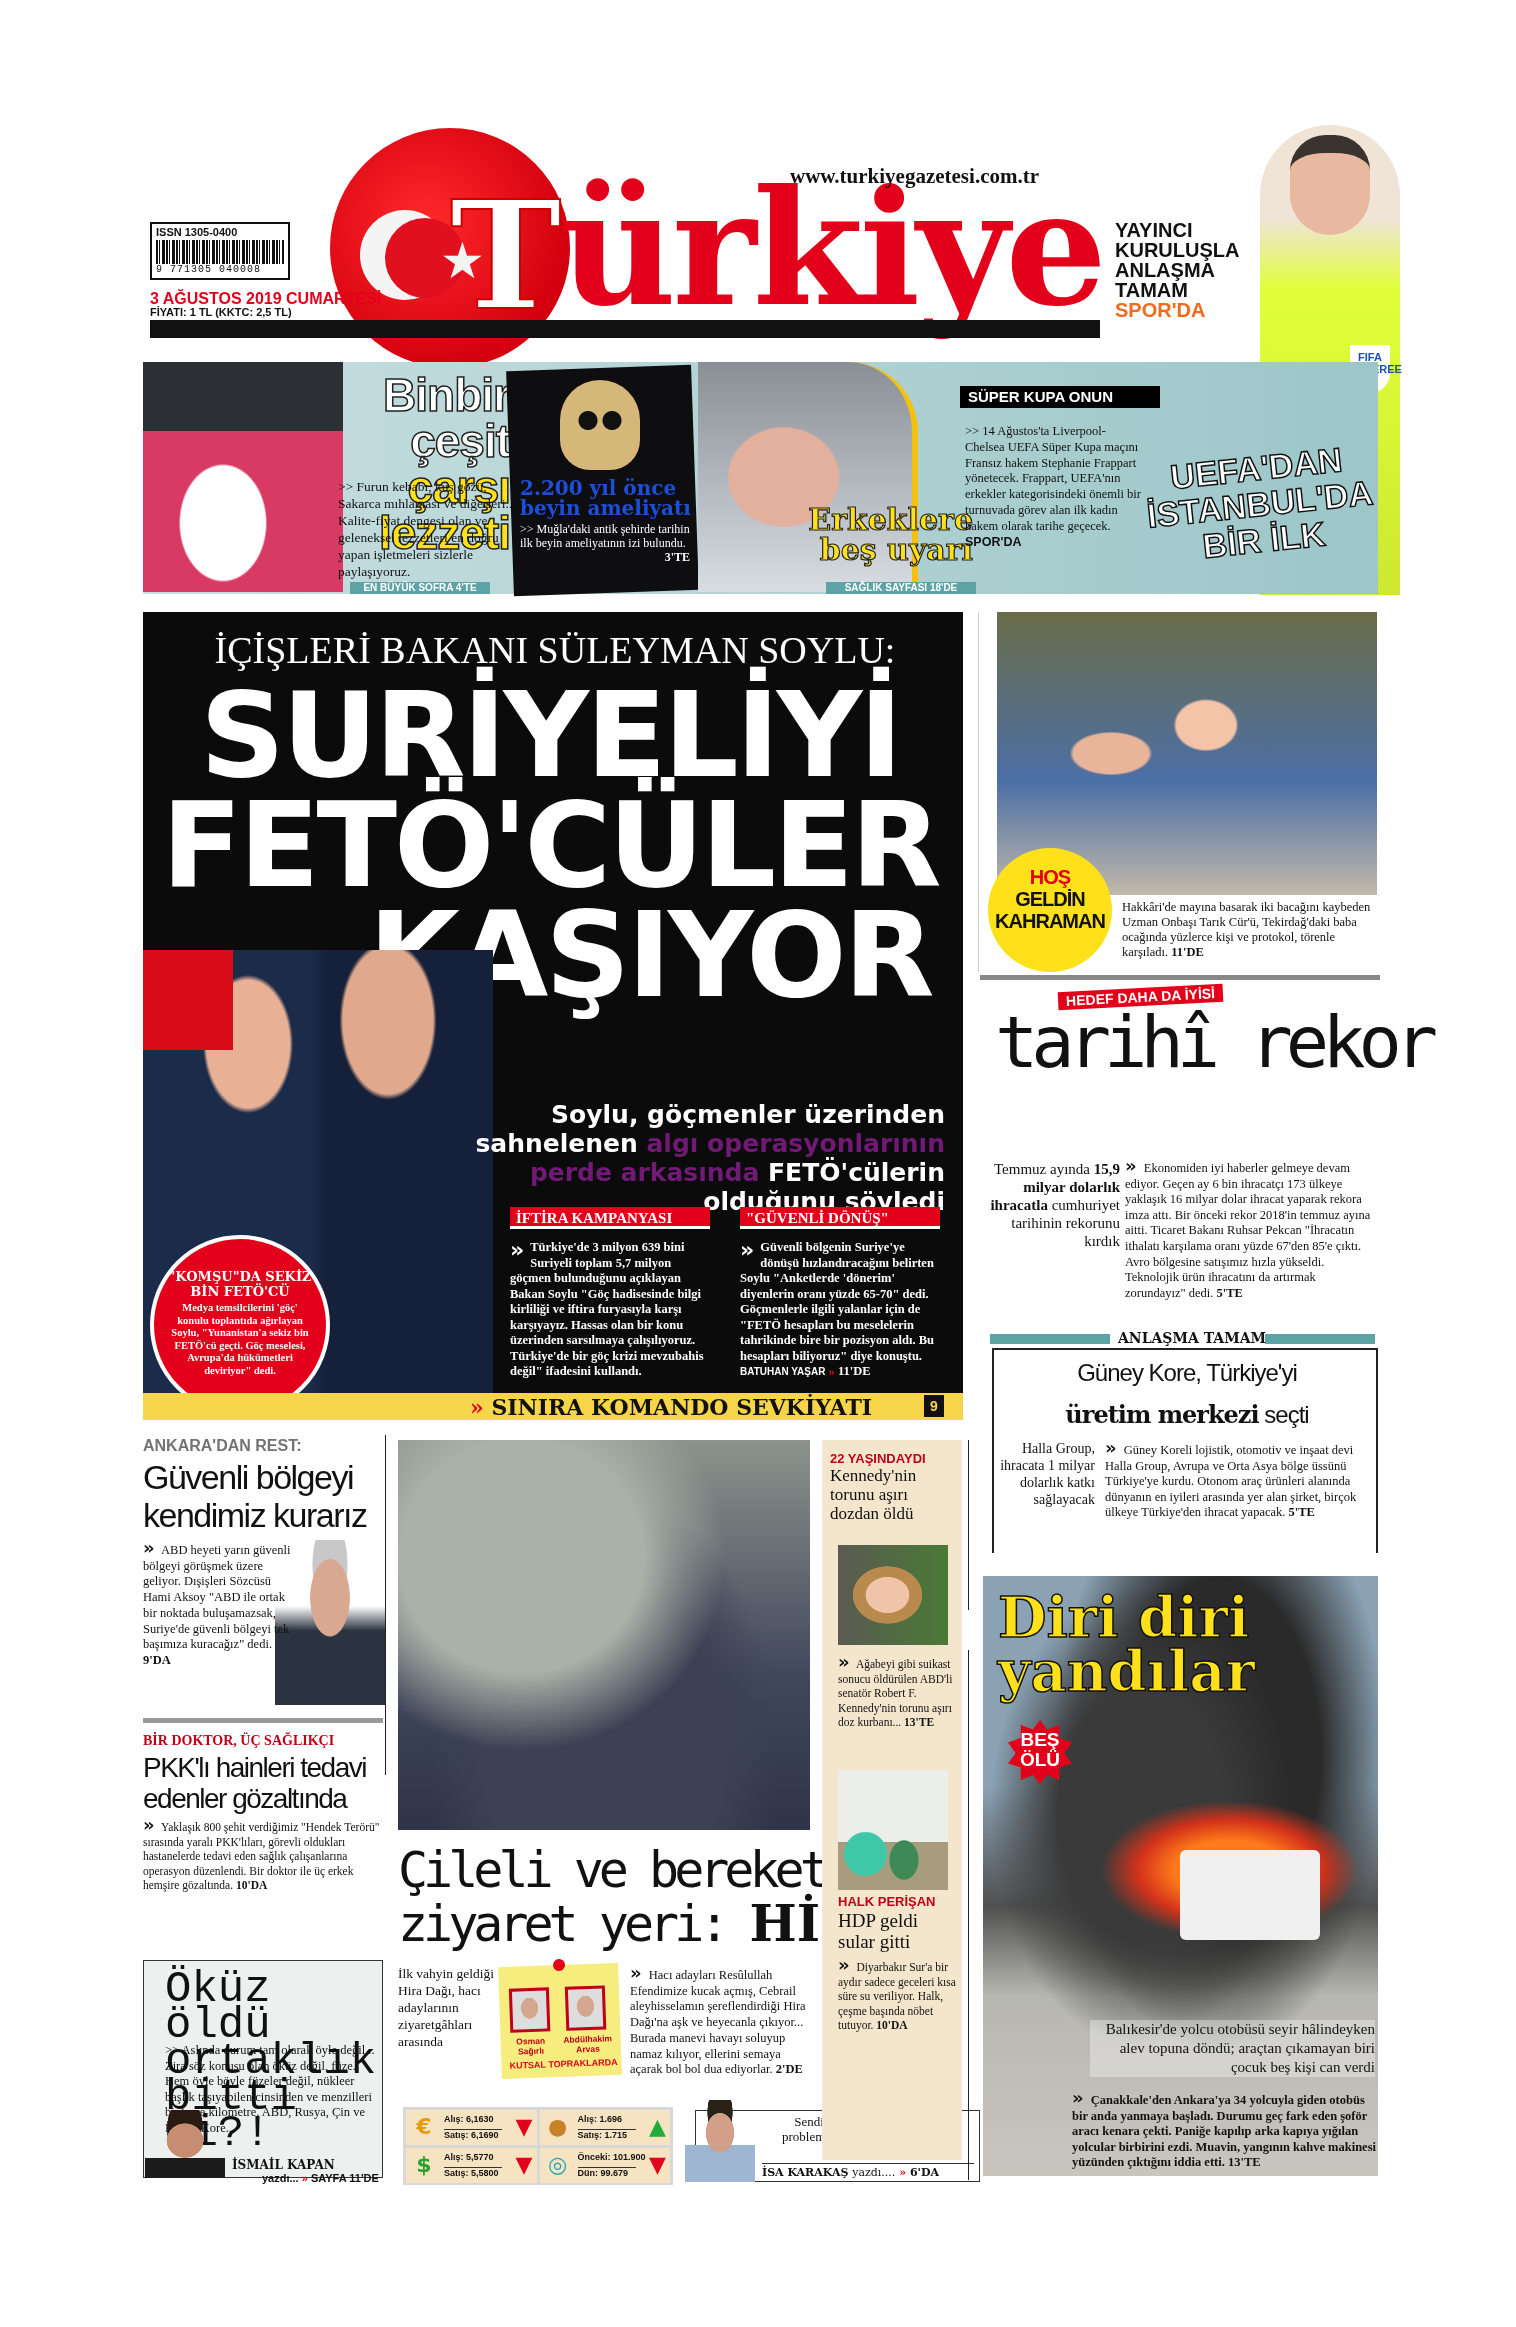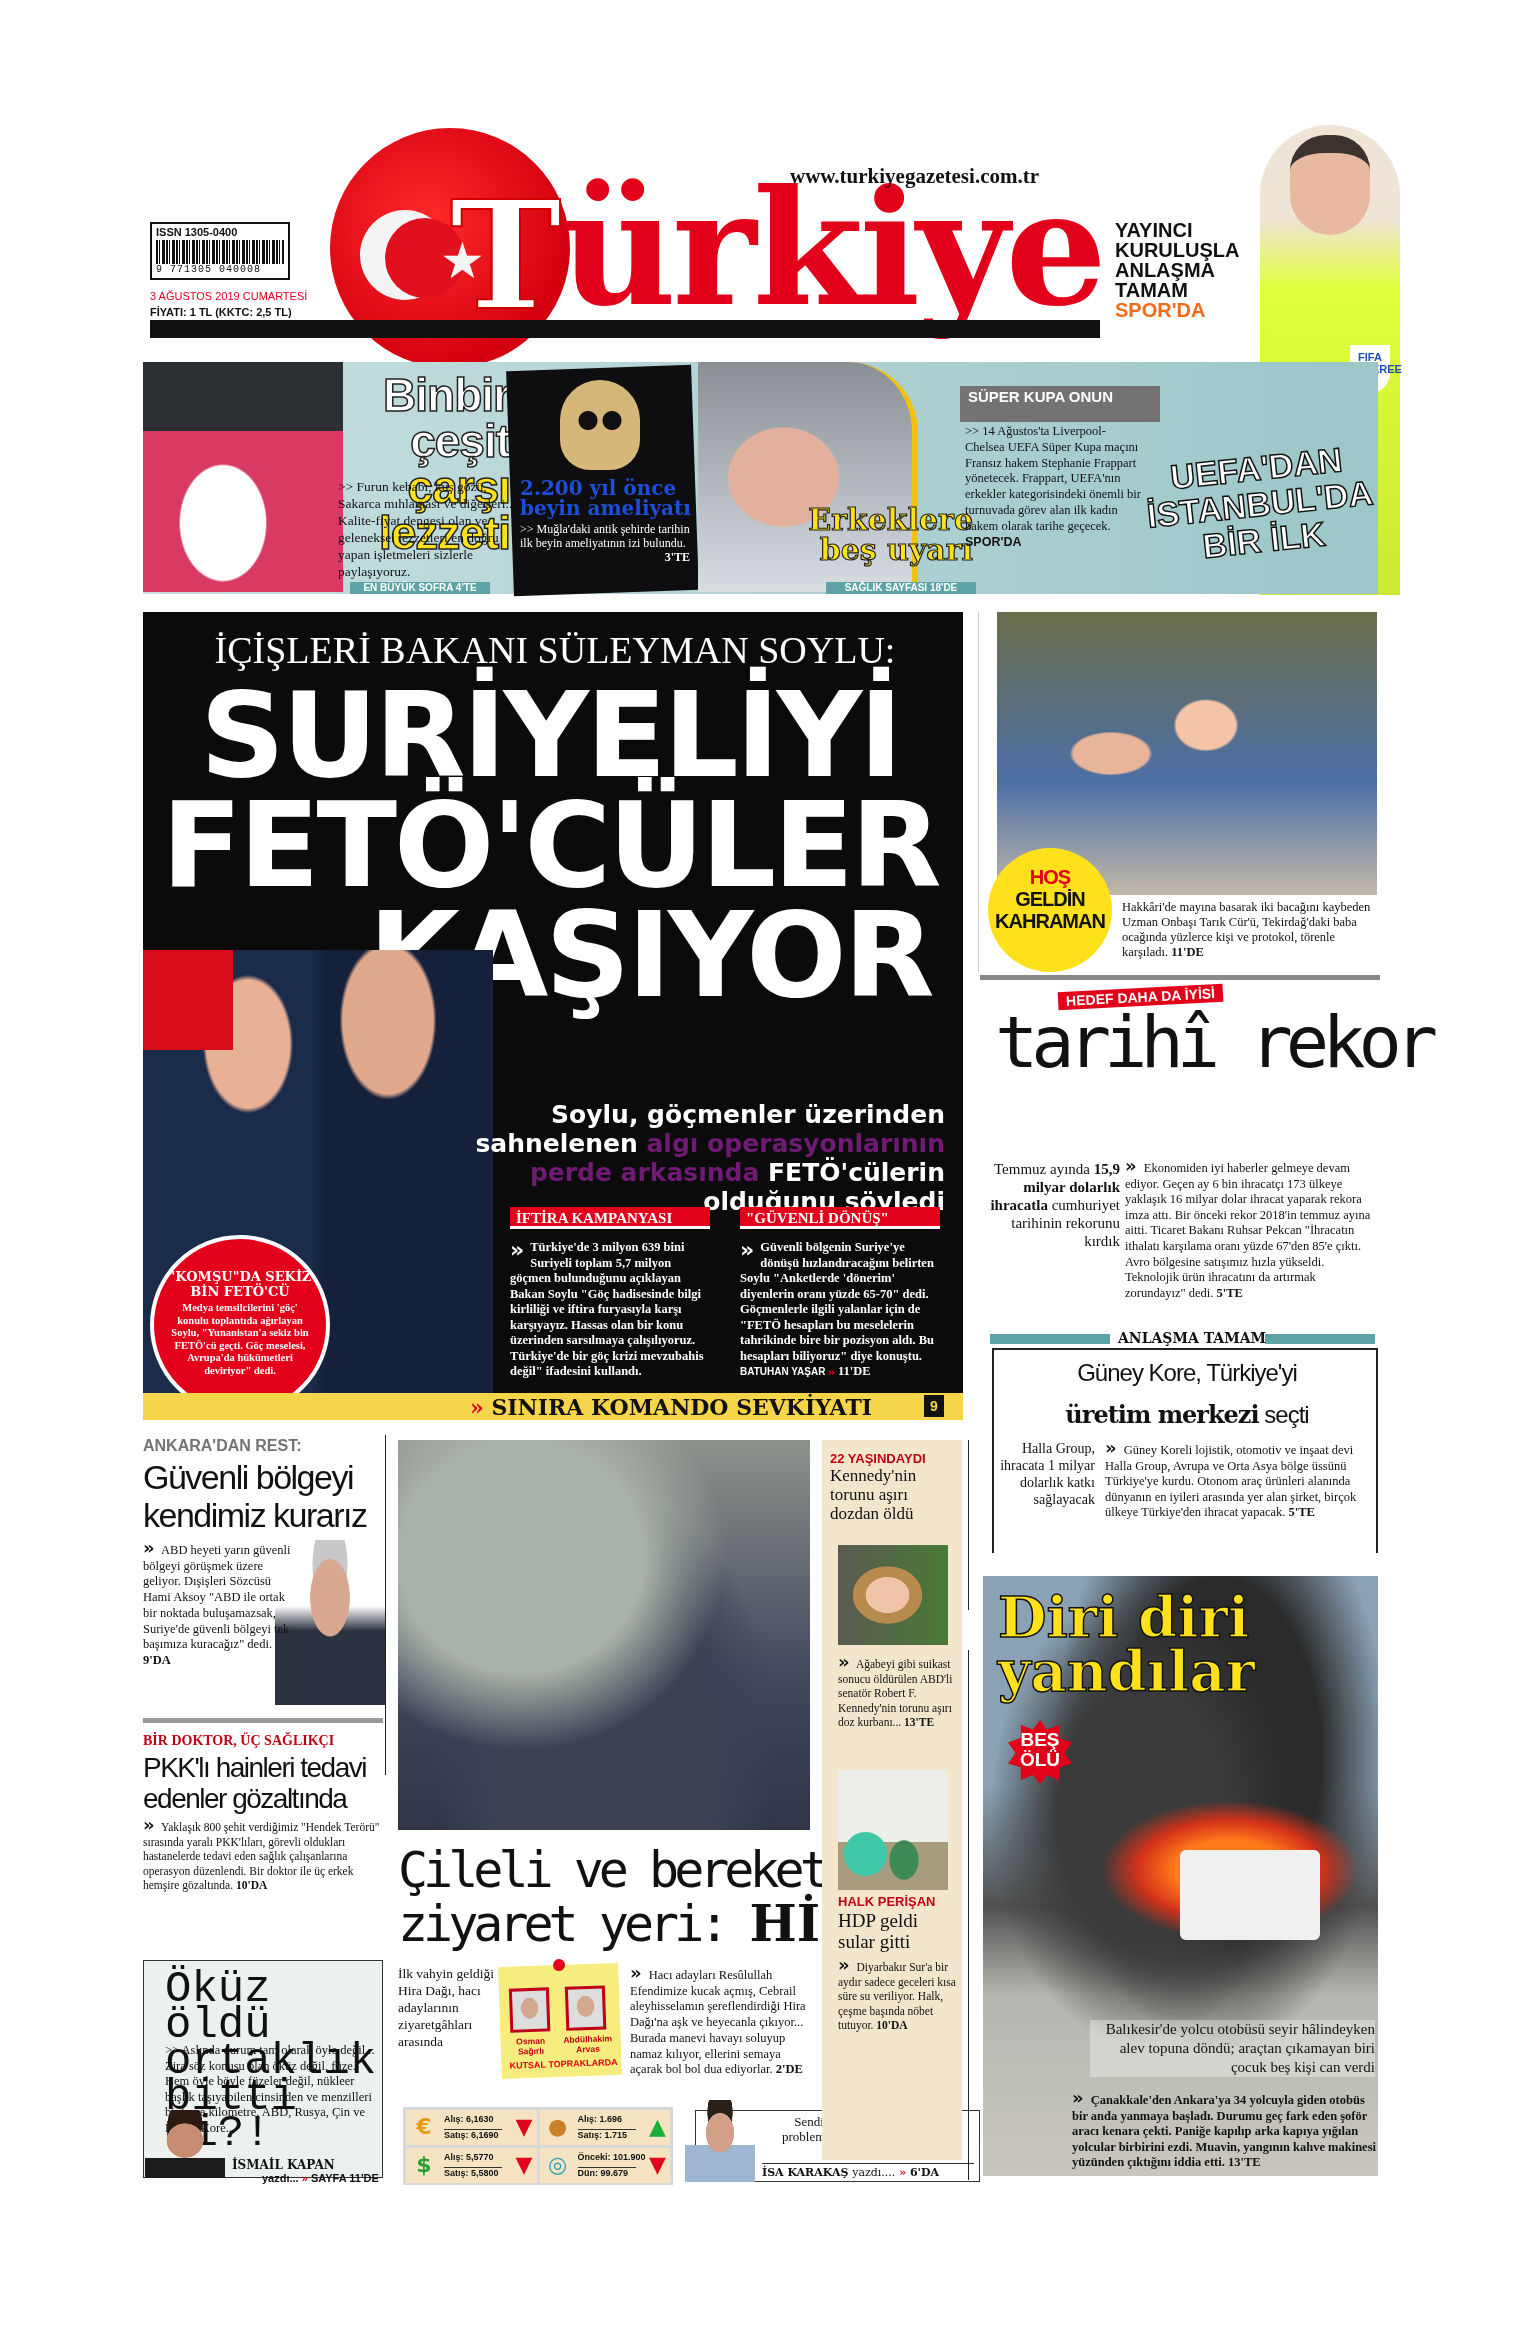--- a/index.html
+++ b/index.html
@@ -7,21 +7,21 @@
   .abs { position: absolute; }
   .cond { font-family: "Liberation Sans", sans-serif; font-weight: bold; letter-spacing: -1px; }
   .red { color: #e3001b; }
 
   
   #url { left: 790px; top: 164px; font-size: 21px; font-family: "Liberation Serif", serif; font-weight: bold; }
   #issn-box { left: 150px; top: 222px; width: 140px; height: 58px; border: 2px solid #111; background: #fff; padding: 2px 4px; }
   #issn-box .issn { font-family: "Liberation Sans", sans-serif; font-size: 11px; font-weight: bold; }
   #issn-box .bars { height: 24px; margin-top: 2px; background: repeating-linear-gradient(90deg,#111 0 2px,#fff 2px 3px,#111 3px 4px,#fff 4px 6px,#111 6px 9px,#fff 9px 10px); }
   #issn-box .num { font-family: "Liberation Mono", monospace; font-size: 10px; letter-spacing: 1px; }
-  #date { left: 150px; top: 290px; font-size: 11px; font-weight: normal; color: #e3001b; font-family: "Liberation Sans", sans-serif; text-align: center; }
+  #date { left: 150px; top: 290px; font-size: 16px; font-weight: bold; color: #e3001b; font-family: "Liberation Sans", sans-serif; text-align: center; }
   #price { left: 150px; top: 306px; font-size: 11px; font-weight: bold; font-family: "Liberation Sans", sans-serif; }
   #logo-circle { left: 330px; top: 128px; width: 240px; height: 240px; border-radius: 50%; background: radial-gradient(circle at 40% 40%, #ff2a2a, #d4000f 70%); }
   #crescent { left: 360px; top: 210px; width: 90px; height: 90px; border-radius: 50%; background: #f4f4f4; }
   #crescent-cut { left: 385px; top: 218px; width: 80px; height: 80px; border-radius: 50%; background: #e0101f; }
   #star { left: 440px; top: 232px; font-size: 50px; color: #f4f4f4; font-family: "DejaVu Sans", sans-serif; }
   #logo-t { left: 450px; top: 180px; font-size: 150px; font-weight: bold; color: #fff; font-family: "DejaVu Serif", serif; line-height: 1; -webkit-text-stroke: 2px #c00; }
   #logo-text { left: 560px; top: 168px; font-size: 160px; font-weight: bold; color: #e3001b; font-family: "DejaVu Serif", serif; line-height: 1; letter-spacing: -4px; }
   #mast-bar { left: 150px; top: 320px; width: 950px; height: 18px; background: #111; }
   #promo-spor { left: 1115px; top: 220px; font-size: 20px; line-height: 20px; }
   #promo-spor div { font-family: "Liberation Sans", sans-serif; font-weight: bold; }
@@ -37,21 +37,21 @@
   #food-title .l2 { color: #ffe11b; -webkit-text-stroke: 1.5px #222; }
   #food-body { left: 338px; top: 478px; width: 180px; font-size: 13.5px; line-height: 17px; font-family: "Liberation Serif", serif; }
   #food-foot { left: 350px; top: 582px; width: 140px; height: 12px; background: #5ea3a6; color: #fff; font-size: 10px; font-weight: bold; text-align: center; font-family: "Liberation Sans", sans-serif; line-height: 12px; }
   #skull-panel { left: 510px; top: 368px; width: 185px; height: 225px; background: #0e0e10; transform: rotate(-2deg); }
   #skull { left: 560px; top: 380px; width: 80px; height: 90px; border-radius: 40px 40px 30px 30px; background: radial-gradient(circle at 35% 45%, #111 0 9px, transparent 10px), radial-gradient(circle at 65% 45%, #111 0 9px, transparent 10px), #d6b77a; }
   #skull-title { left: 520px; top: 478px; font-size: 20px; line-height: 20px; color: #1d4ed8; font-weight: bold; font-family: "DejaVu Serif", serif; }
   #skull-body { left: 520px; top: 522px; width: 170px; font-size: 12px; line-height: 14px; color: #fff; font-family: "Liberation Serif", serif; }
   #men-img { left: 698px; top: 362px; width: 220px; height: 230px; background: radial-gradient(ellipse at 40% 50%, #e4b09e 0 30%, transparent 31%), linear-gradient(180deg,#8a8f96,#d8dde2); border-right: 6px solid #f4c20d; border-radius: 0 70px 0 0; }
   #men-title { left: 808px; top: 505px; font-size: 30px; line-height: 30px; color: #ffe11b; -webkit-text-stroke: 1.2px #222; font-weight: bold; text-align: right; width: 165px; font-family: "DejaVu Serif", serif; }
   #men-foot { left: 826px; top: 582px; width: 150px; height: 12px; background: #5ea3a6; color: #fff; font-size: 10px; font-weight: bold; text-align: center; font-family: "Liberation Sans", sans-serif; line-height: 12px; }
-  #super-tag { left: 960px; top: 386px; width: 200px; height: 36px; background: #737373; color: #fff; font-size: 15px; font-weight: bold; font-family: "Liberation Sans", sans-serif; padding-left: 8px; line-height: 22px; }
+  #super-tag { left: 960px; top: 386px; width: 200px; height: 22px; background: #000000; color: #fff; font-size: 15px; font-weight: bold; font-family: "Liberation Sans", sans-serif; padding-left: 8px; line-height: 22px; }
   #super-body { left: 965px; top: 424px; width: 180px; font-size: 12.5px; line-height: 15.8px; font-family: "Liberation Serif", serif; }
   #uefa-title { left: 1145px; top: 450px; font-size: 34px; line-height: 36px; color: #fff; -webkit-text-stroke: 1.5px #111; font-family: "Liberation Sans", sans-serif; font-weight: bold; transform: rotate(-6deg); text-align: center; width: 230px; }
 
   
   #lead { left: 143px; top: 612px; width: 820px; height: 808px; background: #0b0b0b; }
   #lead-kicker { left: 165px; top: 628px; width: 780px; font-size: 38px; color: #fff; font-family: "Liberation Serif", serif; text-align: center; }
   #lead-title { left: 150px; top: 680px; width: 800px; font-size: 118px; line-height: 110px; color: #fff; font-family: "DejaVu Sans", sans-serif; font-weight: bold; text-align: center; letter-spacing: -3px; }
   #lead-photo { left: 143px; top: 950px; width: 350px; height: 470px; background: radial-gradient(ellipse at 30% 20%, #e8b095 0 12%, transparent 13%), radial-gradient(ellipse at 70% 15%, #e0a88c 0 13%, transparent 14%), linear-gradient(90deg,#1b2b4a 0 48%, #15213b 52% 100%); }
   #lead-flag { left: 143px; top: 950px; width: 90px; height: 100px; background: #d90d1a; }
   #lead-deck { left: 470px; top: 1100px; width: 475px; font-size: 25px; line-height: 29px; color: #fff; font-weight: bold; font-family: "DejaVu Sans", sans-serif; text-align: right; }

